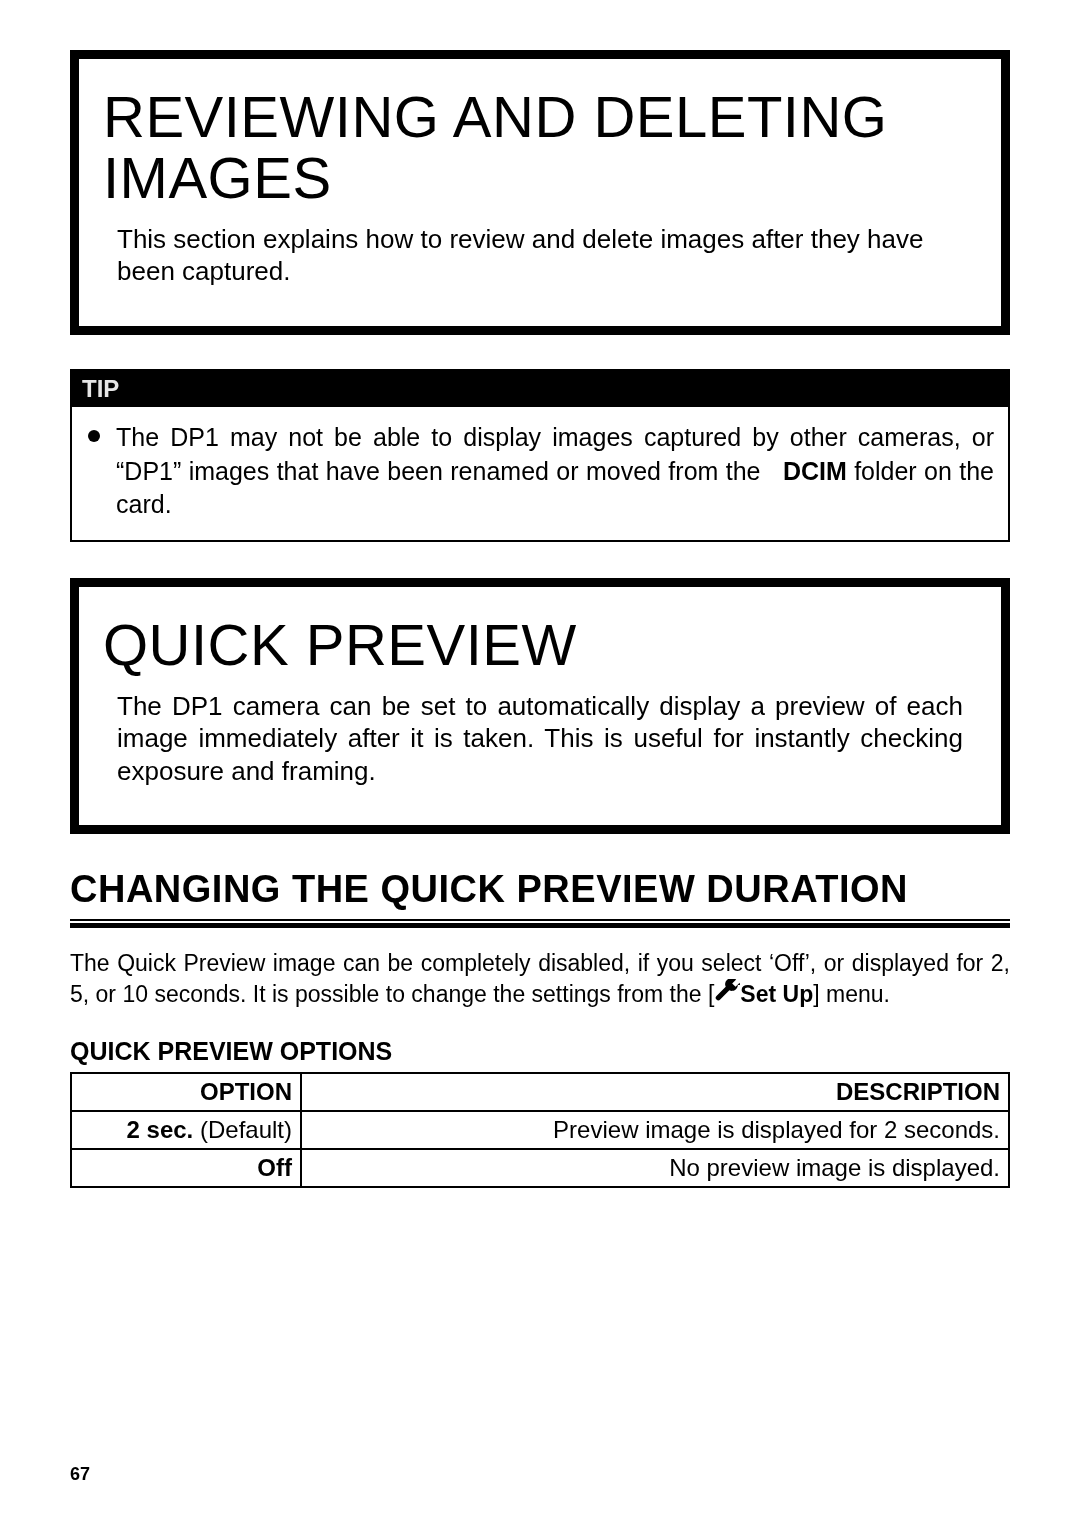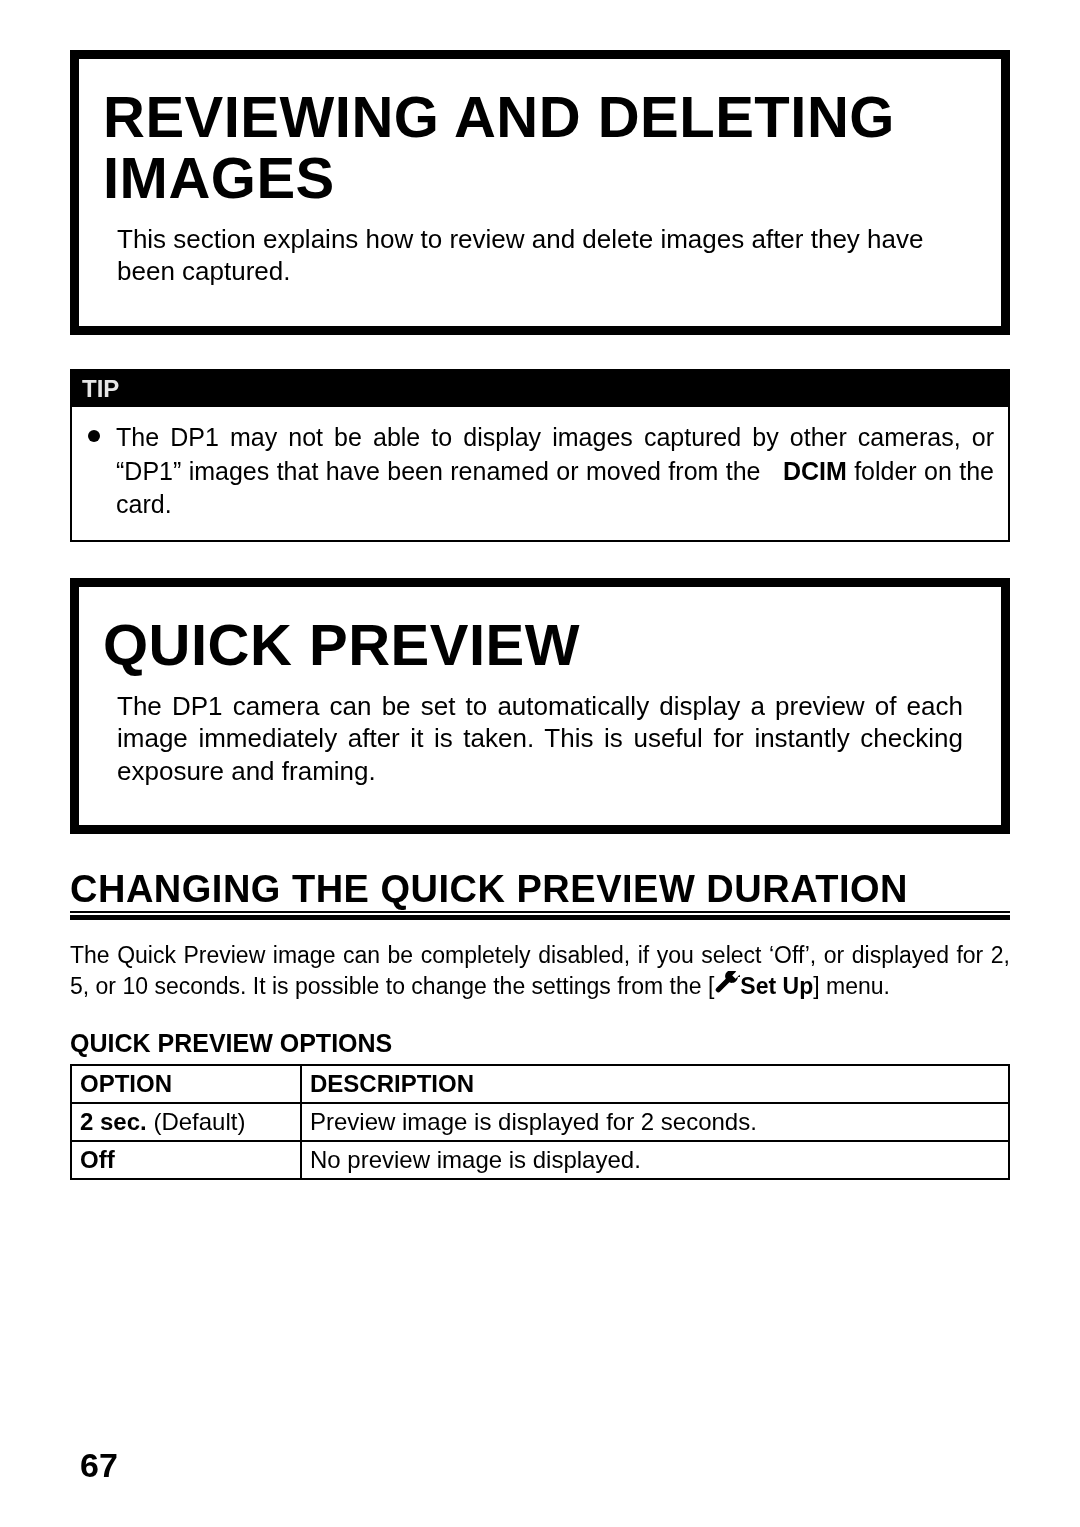--- a/index.html
+++ b/index.html
@@ -14,21 +14,21 @@
     position: relative;
   }
 
   .hero-box {
     border: 9px solid #000;
     padding: 28px 24px 24px 24px;
     margin-bottom: 34px;
   }
   .hero-title {
     font-size: 58px;
-    font-weight: 700;
+    font-weight: 400;
     line-height: 1.05;
     letter-spacing: 0.5px;
     margin: 0 0 6px 0;
   }
   .hero-desc {
     font-size: 26px;
     line-height: 1.25;
     margin: 14px;
   }
   .hero-desc.justify { text-align: justify; }
@@ -68,21 +68,21 @@
     height: 12px;
     border-radius: 50%;
     background: #000;
   }
   .tip-item b { font-weight: 700; margin-left: 15px; }
 
   .section-heading {
     font-size: 38px;
     font-weight: 900;
     margin: 28px 0 0 0;
-    padding-bottom: 0;
+    padding-bottom: 8px;
     border-bottom: 2px solid #000;
     position: relative;
     letter-spacing: 0.5px;
   }
   .section-heading::after {
     content: "";
     display: block;
     position: absolute;
     left: 0; right: 0;
     bottom: -9px;
@@ -108,36 +108,35 @@
   }
 
   table.options {
     border-collapse: collapse;
     width: 100%;
     font-size: 24px;
   }
   table.options th, table.options td {
     border: 2px solid #000;
     padding: 4px 8px;
-    text-align: left;
+    text-align: right;
     vertical-align: top;
   }
   table.options th {
     font-weight: 700;
   }
   .opt-col { width: 230px; }
   .default-note { font-weight: 400; }
 
   .page-number {
     position: absolute;
     left: 70px;
     bottom: 42px;
-    font-size: 34px;
+    font-size: 18px;
     font-weight: 700;
-    margin-left: 10px;
   }
 </style>
 </head>
 <body>
 
 <div class="hero-box">
   <h1 class="hero-title">REVIEWING AND DELETING IMAGES</h1>
   <p class="hero-desc">This section explains how to review and delete images after they have been captured.</p>
 </div>
 

